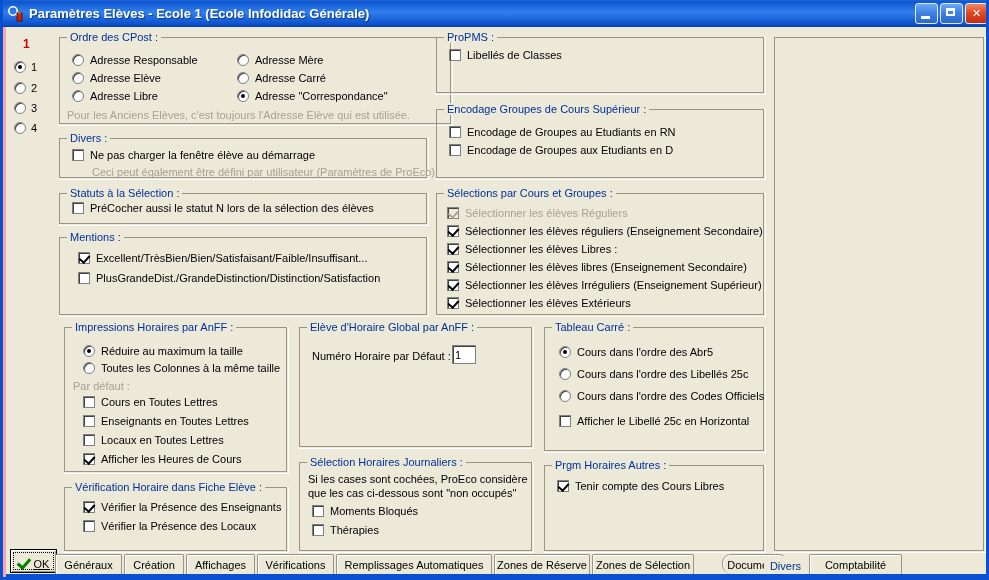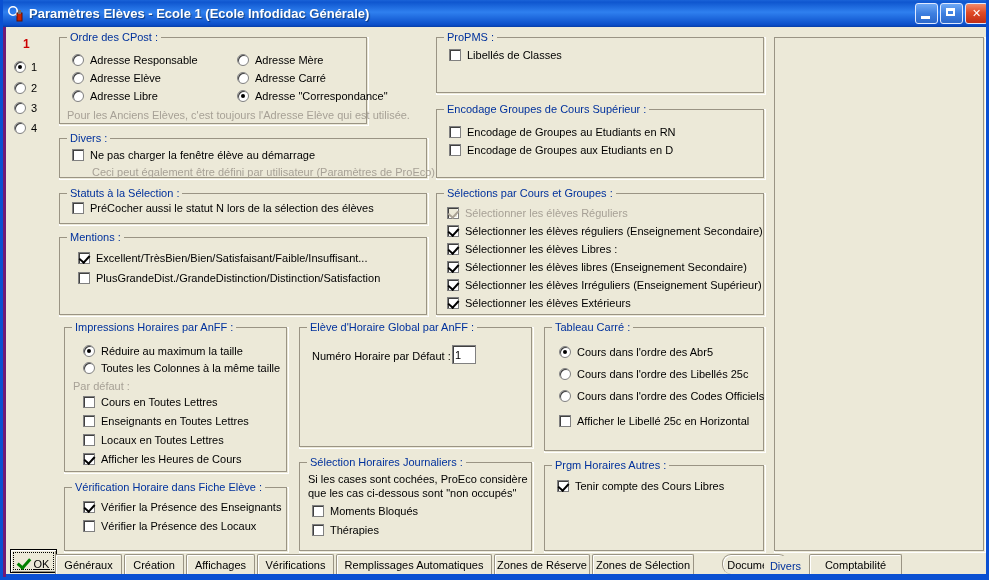--- a/index.html
+++ b/index.html
@@ -7,21 +7,21 @@
     width:989px;height:580px;
     background:#ece9d8;
     font-family:"Liberation Sans",sans-serif;
     font-size:11px;
     color:#000;
     overflow:hidden;
   }
   .window{
     position:absolute;left:0;top:0;width:989px;height:580px;
     box-sizing:border-box;
-    background:#701a75;
+    background:#fca5a5;
     border:3px solid #0a50d2;
     border-top:none;
     overflow:hidden;
   }
   
   .titlebar{
     position:absolute;left:0;top:0;width:989px;height:27px;
     background:linear-gradient(180deg,#1a63d8 0%,#0f56cf 8%,#2f80ef 45%,#0b4ec9 92%,#073ea6 100%);
     display:flex;align-items:center;
   }
@@ -209,21 +209,21 @@
       <div class="leftrad" style="top:73px">
         <span class="radio"></span>
         <span class="lbl">3</span>
       </div>
       <div class="leftrad" style="top:93px">
         <span class="radio"></span>
         <span class="lbl">4</span>
       </div>
     </div>
 
-    <div class="grp" style="left:53px;top:10px;width:310px;height:89px;">
+    <div class="grp" style="left:53px;top:10px;width:394px;height:89px;">
       <div class="frame"></div>
       <div class="cap">Ordre des CPost :</div>
       <div class="row" style="left:12px;top:16px">
         <span class="radio"></span>
         <span class="txt">Adresse Responsable</span>
       </div>
       <div class="row" style="left:12px;top:34px">
         <span class="radio"></span>
         <span class="txt">Adresse Elève</span>
       </div>

